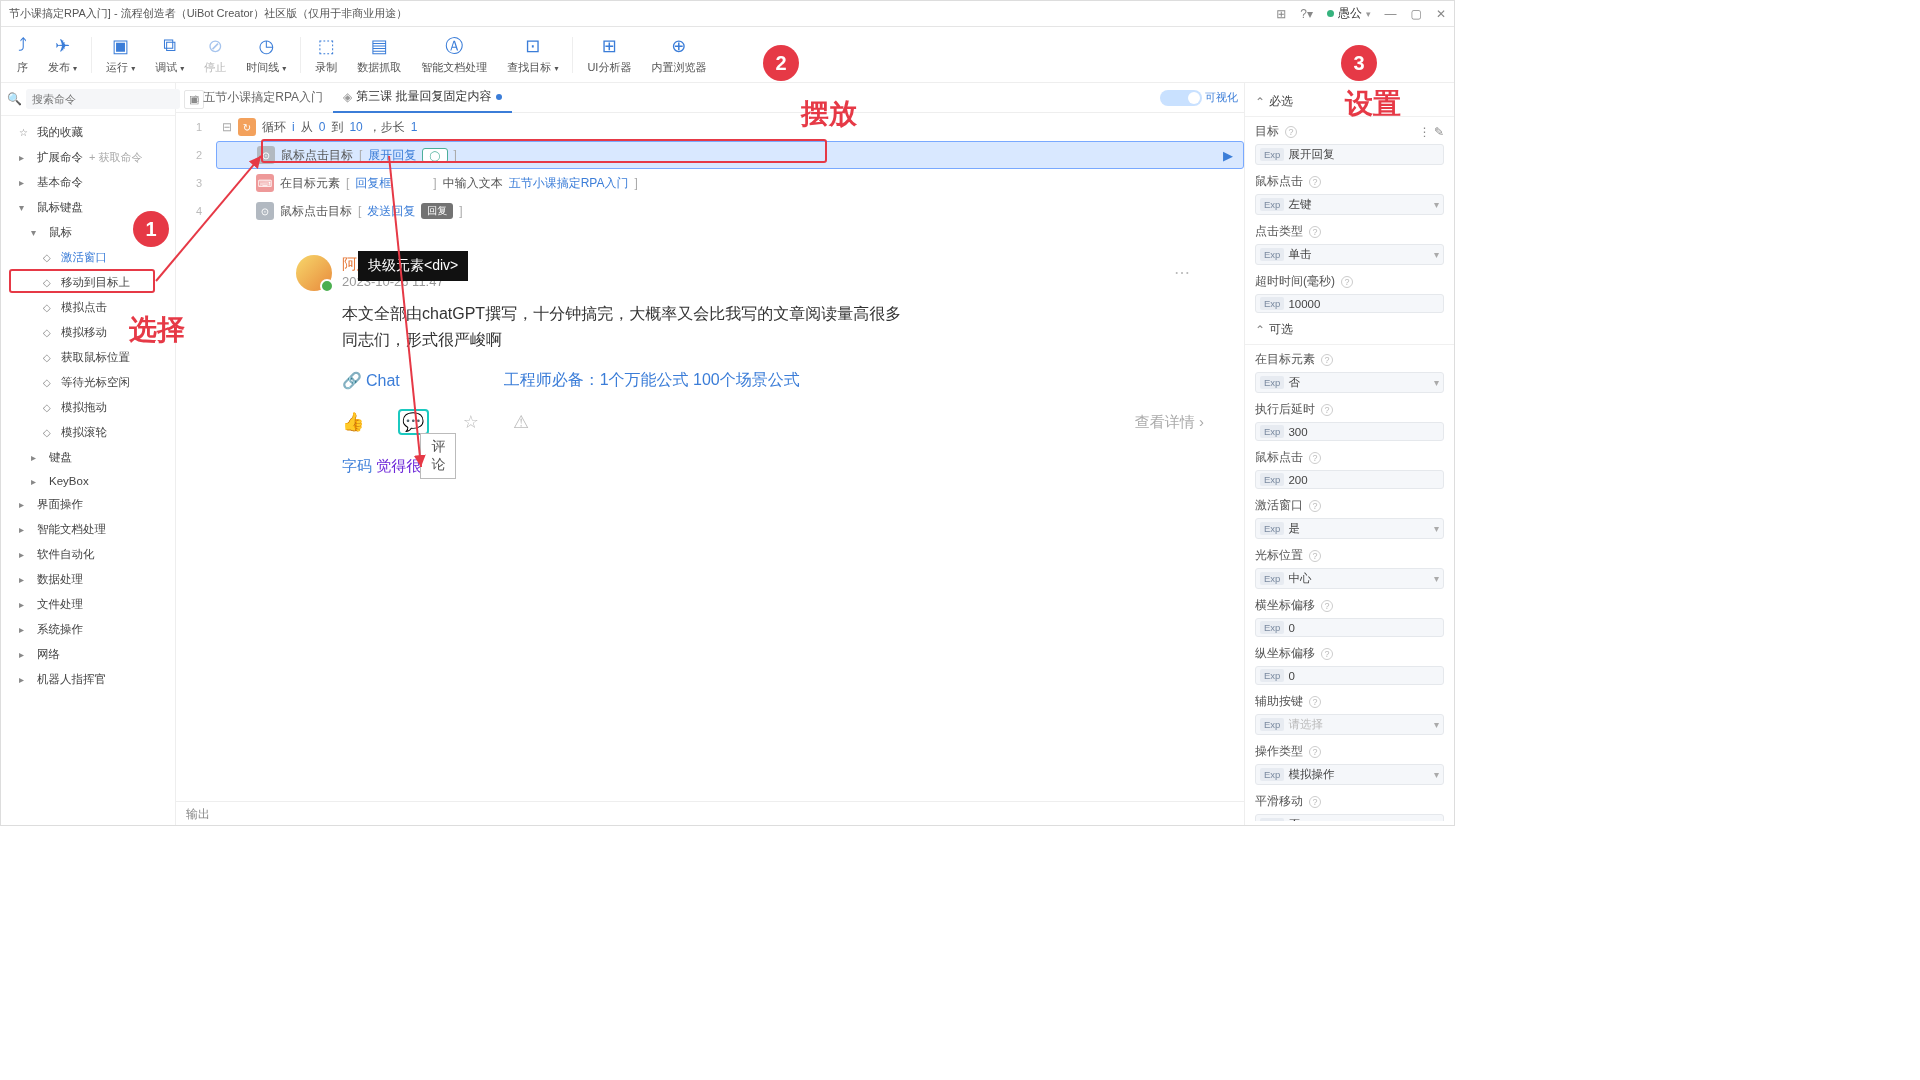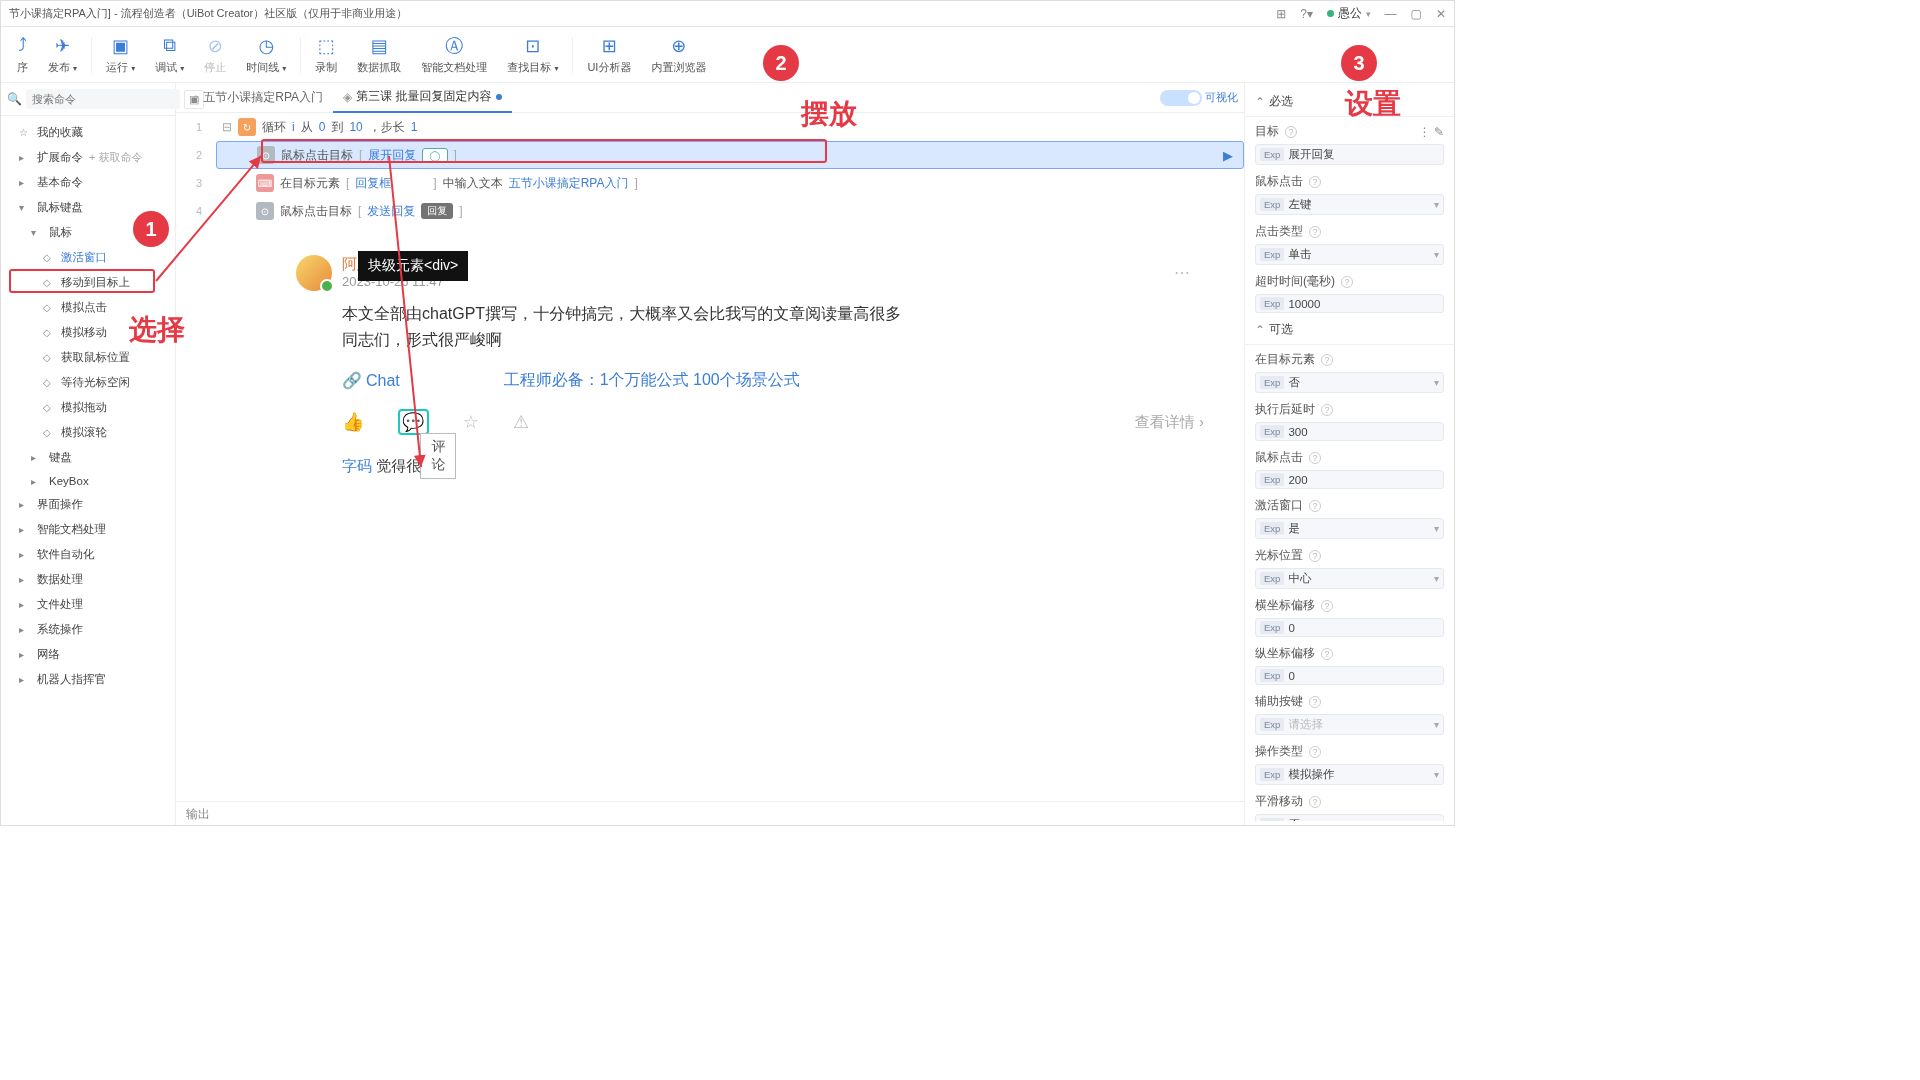--- a/index.html
+++ b/index.html
@@ -73,21 +73,21 @@
 .post-time { color:#999; font-size:13px;}
 .post-body { margin:10px 0 0 46px; font-size:16px; color:#333; line-height:1.6;}
 .post-link { margin:18px 0 0 46px; color:#3b7dd8; font-size:16px; display:flex; gap:4px; align-items:center;}
 .post-actions { margin:18px 0 0 46px; display:flex; gap:34px; align-items:center; color:#bbb; font-size:18px;}
 .post-actions .ai { cursor:pointer;}
 .post-actions .comment-target { border:2px solid #1bc9c0; border-radius:4px; padding:0 2px; color:#1bc9c0; position:relative;}
 .post-actions .view-detail { margin-left:auto; color:#aaa; font-size:15px;}
 .tooltip { position:absolute; background:#111; color:#fff; padding:6px 10px; font-size:14px; white-space:nowrap;}
 .mini-tip { position:absolute; border:1px solid #bbb; background:#fff; padding:4px 10px; font-size:14px; color:#555;}
 .post-foot { margin:22px 0 0 46px; color:#3b7dd8; font-size:15px;}
-.post-foot .g { color:#404040;font-family:Liberation Serif, serif;}
+.post-foot .g { color:#6d28d9;font-family:Liberation Serif, serif;}
 
 .output-bar { height:24px; border-top:1px solid #eee; padding:4px 10px; color:#888; font-size:12px;}
 
 
 .right { width:210px; border-left:1px solid #eee; display:flex; flex-direction:column; padding:4px 0;}
 .right .sect { padding:6px 10px; font-size:12px; color:#444; border-bottom:1px solid #f0f0f0; display:flex; align-items:center; gap:4px;}
 .right .sect .car { color:#888;}
 .prop-list { overflow-y:auto; flex:1;}
 .prop { padding:6px 10px 2px;}
 .prop .plabel { display:flex; align-items:center; gap:6px; color:#555; font-size:12px; margin-bottom:4px;}

